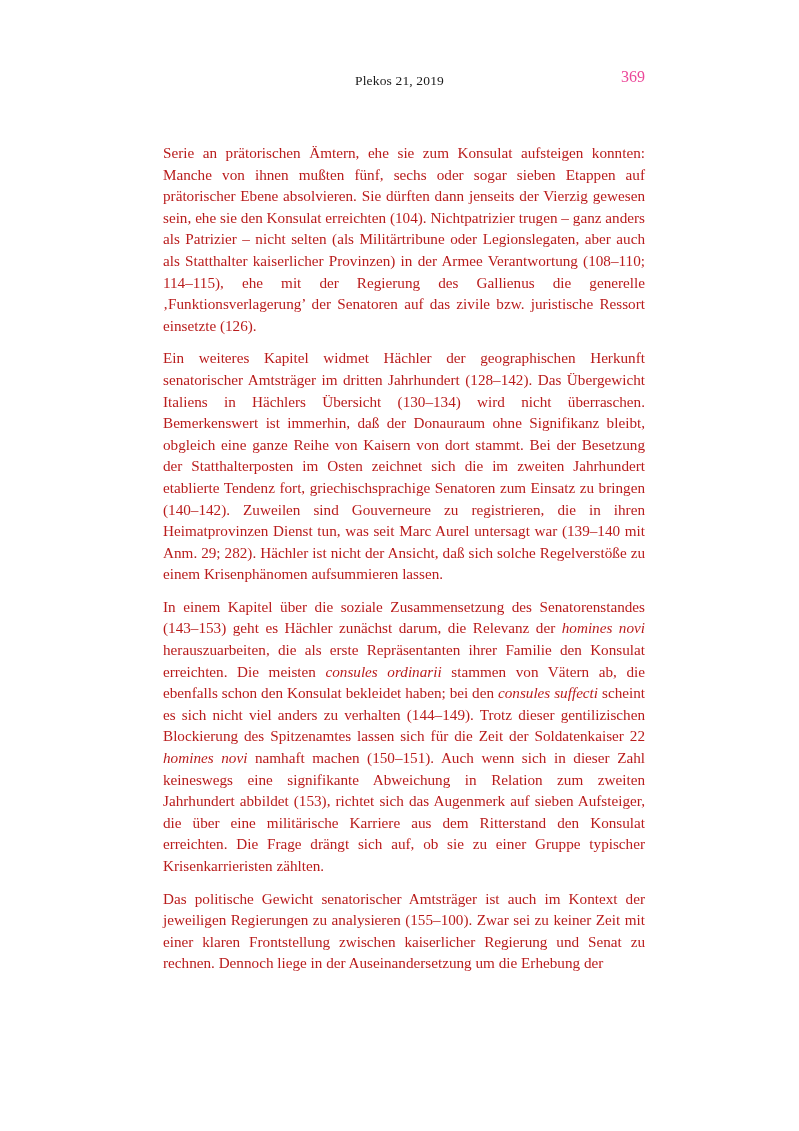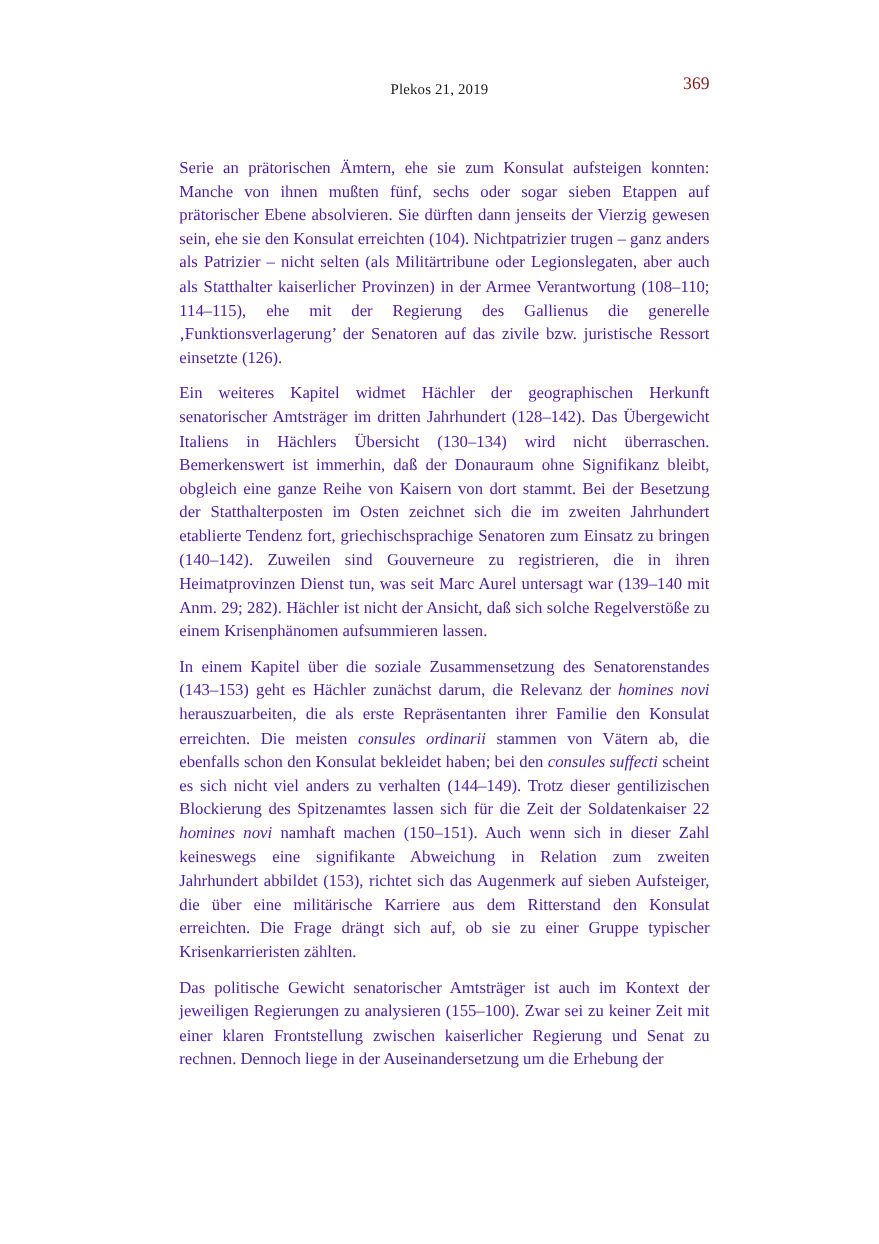--- a/index.html
+++ b/index.html
@@ -35,40 +35,40 @@
     letter-spacing: 0.15px;
     color: #1a1a1a;
     line-height: 18px;
   }
   .running-head .folio {
     position: absolute;
     left: 0;
     width: 645px;
     text-align: right;
     font-size: 16px;
-    color: #7f1d1d;
+    color: #ec4899;
     line-height: 18px;
     top: -4px;
   }
 
   
   .textblock {
     position: absolute;
     left: 163px;
     top: 142px;
     width: 482px;
   }
   p.para {
     margin: 0 0 11px 0;
     font-size: 15.2px;
     line-height: 21.6px;
     text-align: justify;
     text-justify: inter-word;
     hyphens: manual;
-    color: #4c1d95;
+    color: #b91c1c;
   }
   p.para:last-child {
     margin-bottom: 0;
   }
   p.para i, p.para em {
   }
 </style>
 </head>
 <body>
 

